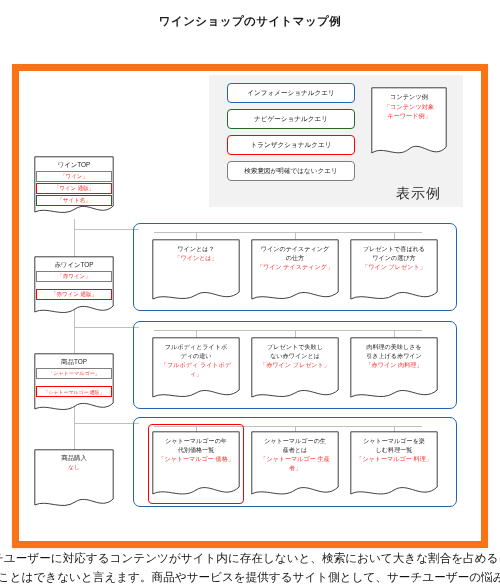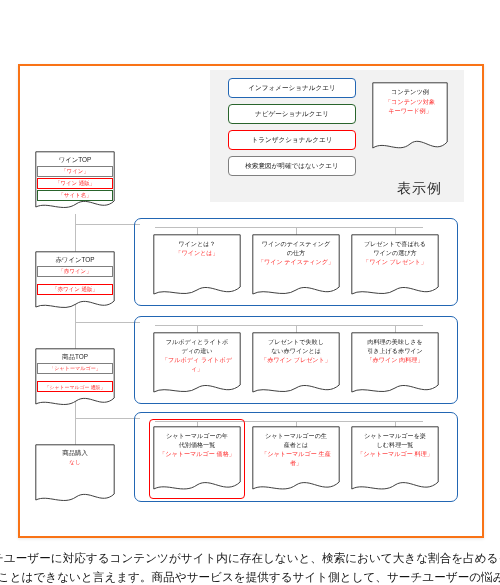--- a/index.html
+++ b/index.html
@@ -11,22 +11,22 @@
   .page{position:relative;width:500px;height:585px;}
 
   
   .title{
     position:absolute;left:0;top:14px;width:500px;text-align:center;
     font-size:11.5px;font-weight:bold;color:#1a1a1a;letter-spacing:.4px;
   }
 
   
   .frame{
-    position:absolute;left:18px;top:64px;width:462px;height:470px;
-    background:#ffffff;border:2px solid #f97316;
+    position:absolute;left:12px;top:64px;width:462px;height:470px;
+    background:#ffffff;border:7px solid #f97316;
     box-shadow:0 1px 3px rgba(0,0,0,.10);
     overflow:hidden;
   }
 
   
   .legend-panel{
     position:absolute;left:190px;top:4px;width:254px;height:132px;
     background:#f2f2f2;
   }
   .legend-box{
@@ -105,20 +105,21 @@
     white-space:nowrap;
   }
   .btm .l1{margin-left:-8px;}
   .btm .l2{margin-left:-14px;}
 </style>
 </head>
 <body>
 
 <div class="page">
 
+  <div class="title">ワインショップのサイトマップ例</div>
 
   <div class="frame">
 
     <div class="legend-panel">
       <div class="legend-box lb-blue">
           <span>インフォメーショナルクエリ</span>
         </div>
       <div class="legend-box lb-green">
           <span>ナビゲーショナルクエリ</span>
         </div>

